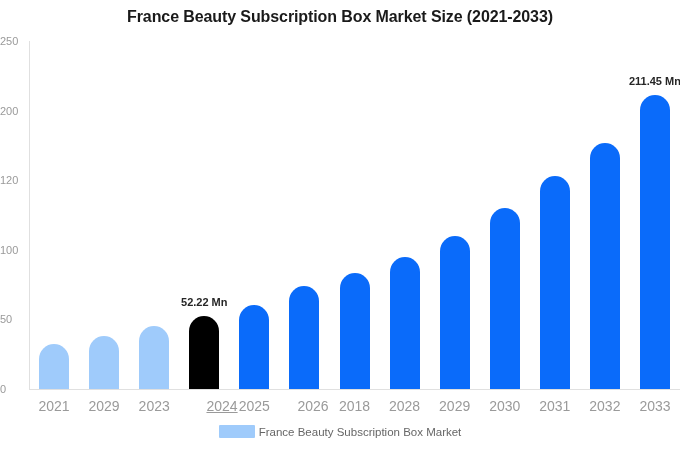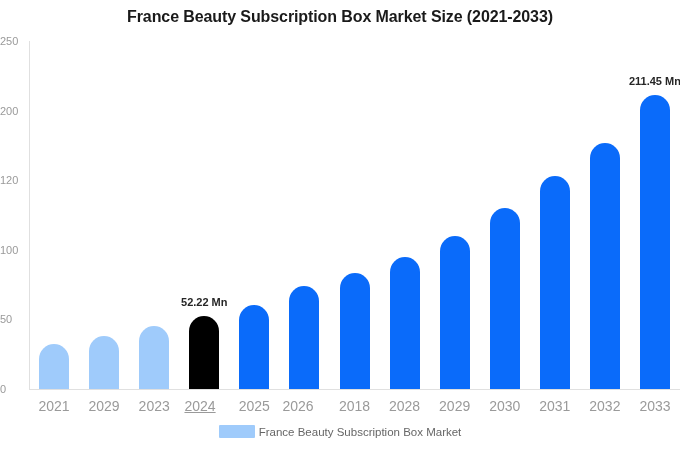--- a/index.html
+++ b/index.html
@@ -160,29 +160,29 @@
       <div class="bar" style="height: 52.896px; background: rgb(159, 203, 251);"></div>
     </div>
     <div class="x-tick" style="left: 79.0769px; width: 50.0769px;">2029</div>
     <div class="bar-col" style="left: 139.192px; width: 30px; top: 326.36px; height: 62.64px; bottom: auto; position: absolute;">
       <div class="bar" style="height: 62.64px; background: rgb(159, 203, 251);"></div>
     </div>
     <div class="x-tick" style="left: 129.154px; width: 50.0769px;">2023</div>
     <div class="bar-col" style="left: 189.269px; width: 30px; top: 316.31px; height: 72.6902px; bottom: auto; position: absolute;">
       <div class="bar" style="height: 72.6902px; background: rgb(0, 0, 0);"></div>
     </div>
-    <div class="x-tick" style="left: 175px; width: 50.0769px; text-decoration: underline;">2024</div>
+    <div class="x-tick" style="left: 197px; width: 50.0769px; text-decoration: underline;">2024</div>
     <div class="bar-col" style="left: 239.346px; width: 30px; top: 305.48px; height: 83.52px; bottom: auto; position: absolute;">
       <div class="bar" style="height: 83.52px; background: rgb(10, 107, 250);"></div>
     </div>
     <div class="x-tick" style="left: 229.308px; width: 50.0769px;">2025</div>
     <div class="bar-col" style="left: 289.423px; width: 30px; top: 285.992px; height: 103.008px; bottom: auto; position: absolute;">
       <div class="bar" style="height: 103.008px; background: rgb(10, 107, 250);"></div>
     </div>
-    <div class="x-tick" style="left: 273px; width: 50.0769px; text-align: center;">2026</div>
+    <div class="x-tick" style="left: 288px; width: 50.0769px; text-align: center;">2026</div>
     <div class="bar-col" style="left: 339.5px; width: 30px; top: 273.464px; height: 115.536px; bottom: auto; position: absolute;">
       <div class="bar" style="height: 115.536px; background: rgb(10, 107, 250);"></div>
     </div>
     <div class="x-tick" style="left: 329.462px; width: 50.0769px;">2018</div>
     <div class="bar-col" style="left: 389.577px; width: 30px; top: 256.76px; height: 132.24px; bottom: auto; position: absolute;">
       <div class="bar" style="height: 132.24px; background: rgb(10, 107, 250);"></div>
     </div>
     <div class="x-tick" style="left: 379.538px; width: 50.0769px;">2028</div>
     <div class="bar-col" style="left: 439.654px; width: 30px; top: 235.88px; height: 153.12px; bottom: auto; position: absolute;">
       <div class="bar" style="height: 153.12px; background: rgb(10, 107, 250);"></div>

